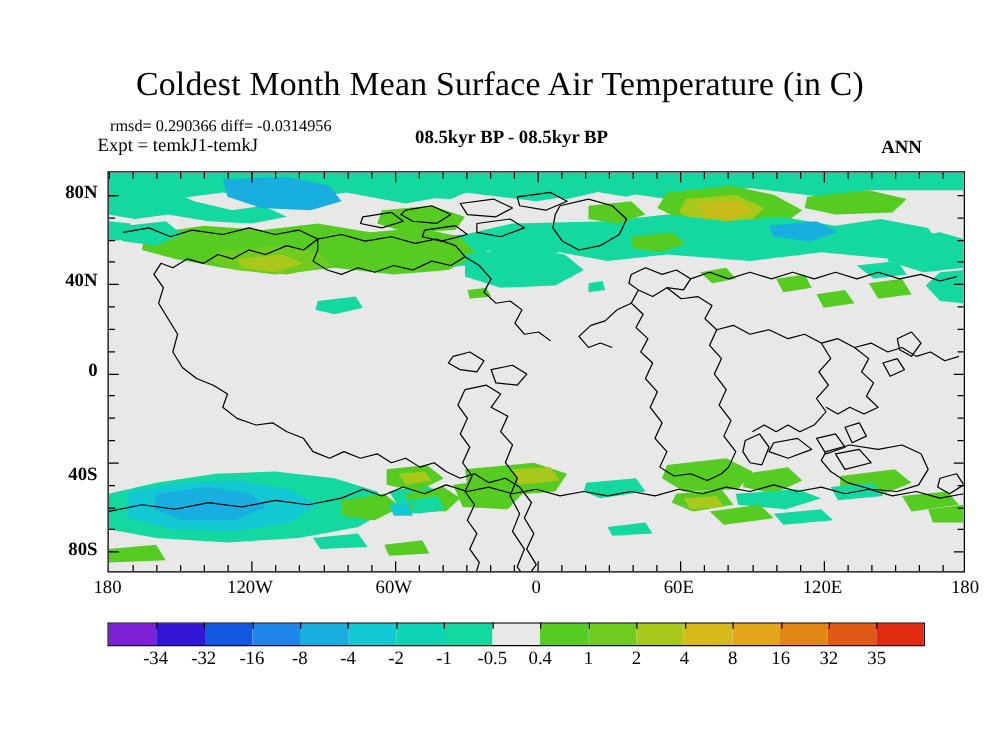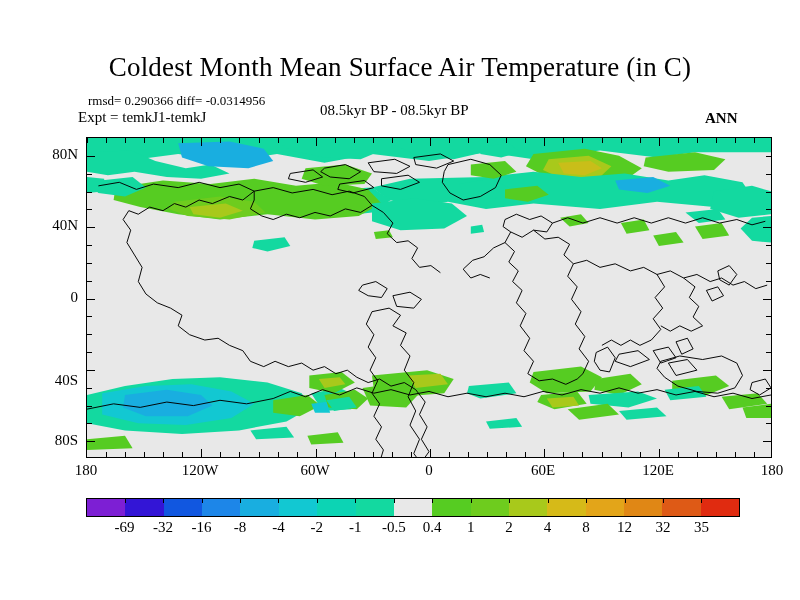--- a/index.html
+++ b/index.html
@@ -4,39 +4,39 @@
 <style>
   html,body{margin:0;padding:0;background:#fff;}
   body{width:800px;height:600px;position:relative;overflow:hidden;
        font-family:"Liberation Serif","DejaVu Serif",serif;color:#000;}
 
   #title{position:absolute;left:0;top:52px;width:800px;text-align:center;
          font-size:27px;letter-spacing:.2px;white-space:nowrap;}
 
   #rmsd{position:absolute;left:88px;top:93px;font-size:13px;white-space:nowrap;}
   #expt{position:absolute;left:78px;top:109px;font-size:15px;white-space:nowrap;}
-  #period{position:absolute;left:320px;top:102px;font-size:15px;font-weight:normal;white-space:nowrap;}
+  #period{position:absolute;left:332px;top:102px;font-size:15px;font-weight:bold;white-space:nowrap;}
   #season{position:absolute;left:705px;top:110px;font-size:15px;font-weight:bold;white-space:nowrap;}
 
   
   #plot{position:absolute;left:86px;top:137px;width:686px;height:321px;
         background:#e8e8e8;border:1px solid #000;box-sizing:border-box;overflow:hidden;}
   #mapsvg{position:absolute;left:0;top:0;width:100%;height:100%;display:block;}
 
   
   .tk{position:absolute;background:#000;}
   .xt{width:1px;height:6px;top:-1px;}
   .xtb{width:1px;height:6px;bottom:-1px;}
   .yt{height:1px;width:6px;left:-1px;}
   .ytr{height:1px;width:6px;right:-1px;}
   .xtM{height:9px;}
   .ytM{width:9px;}
 
   .xlab{position:absolute;font-size:15px;text-align:center;width:80px;top:462px;}
-  .ylab{position:absolute;font-size:15px;text-align:right;width:56px;}
+  .ylab{position:absolute;font-size:15px;text-align:right;width:56px;font-weight:bold;}
 
   
   #cbar{position:absolute;left:86px;top:498px;width:654px;height:19px;
         border:1px solid #000;box-sizing:border-box;display:flex;}
   #cbar div{flex:1 1 0;height:100%;}
   .cbtk{position:absolute;width:1px;height:5px;background:#000;top:498px;}
   .cblab{position:absolute;top:519px;font-size:15px;text-align:center;width:56px;}
 </style>
 </head>
 <body>
@@ -338,29 +338,29 @@
     <div class="cbtk" style="left:470.7px;"></div>
   <div class="cbtk" style="left:509.1px;"></div>
     <div class="cbtk" style="left:547.6px;"></div>
   <div class="cbtk" style="left:586.1px;"></div>
     <div class="cbtk" style="left:624.5px;"></div>
   <div class="cbtk" style="left:663px;"></div>
     <div class="cbtk" style="left:701.4px;"></div>
 </div>
 
 <div>
-  <div class="cblab" style="left:96.5px;">-69</div>
+  <div class="cblab" style="left:96.5px;">-34</div>
   <div class="cblab" style="left:135px;">-32</div>
   <div class="cblab" style="left:173.5px;">-16</div>
   <div class="cblab" style="left:211.9px;">-8</div>
   <div class="cblab" style="left:250.4px;">-4</div>
   <div class="cblab" style="left:288.8px;">-2</div>
   <div class="cblab" style="left:327.3px;">-1</div>
   <div class="cblab" style="left:365.8px;">-0.5</div>
   <div class="cblab" style="left:404.2px;">0.4</div>
   <div class="cblab" style="left:442.7px;">1</div>
   <div class="cblab" style="left:481.1px;">2</div>
   <div class="cblab" style="left:519.6px;">4</div>
   <div class="cblab" style="left:558.1px;">8</div>
-  <div class="cblab" style="left:596.5px;">12</div>
+  <div class="cblab" style="left:596.5px;">16</div>
   <div class="cblab" style="left:635px;">32</div>
   <div class="cblab" style="left:673.4px;">35</div>
 </div>
 
 </body></html>

